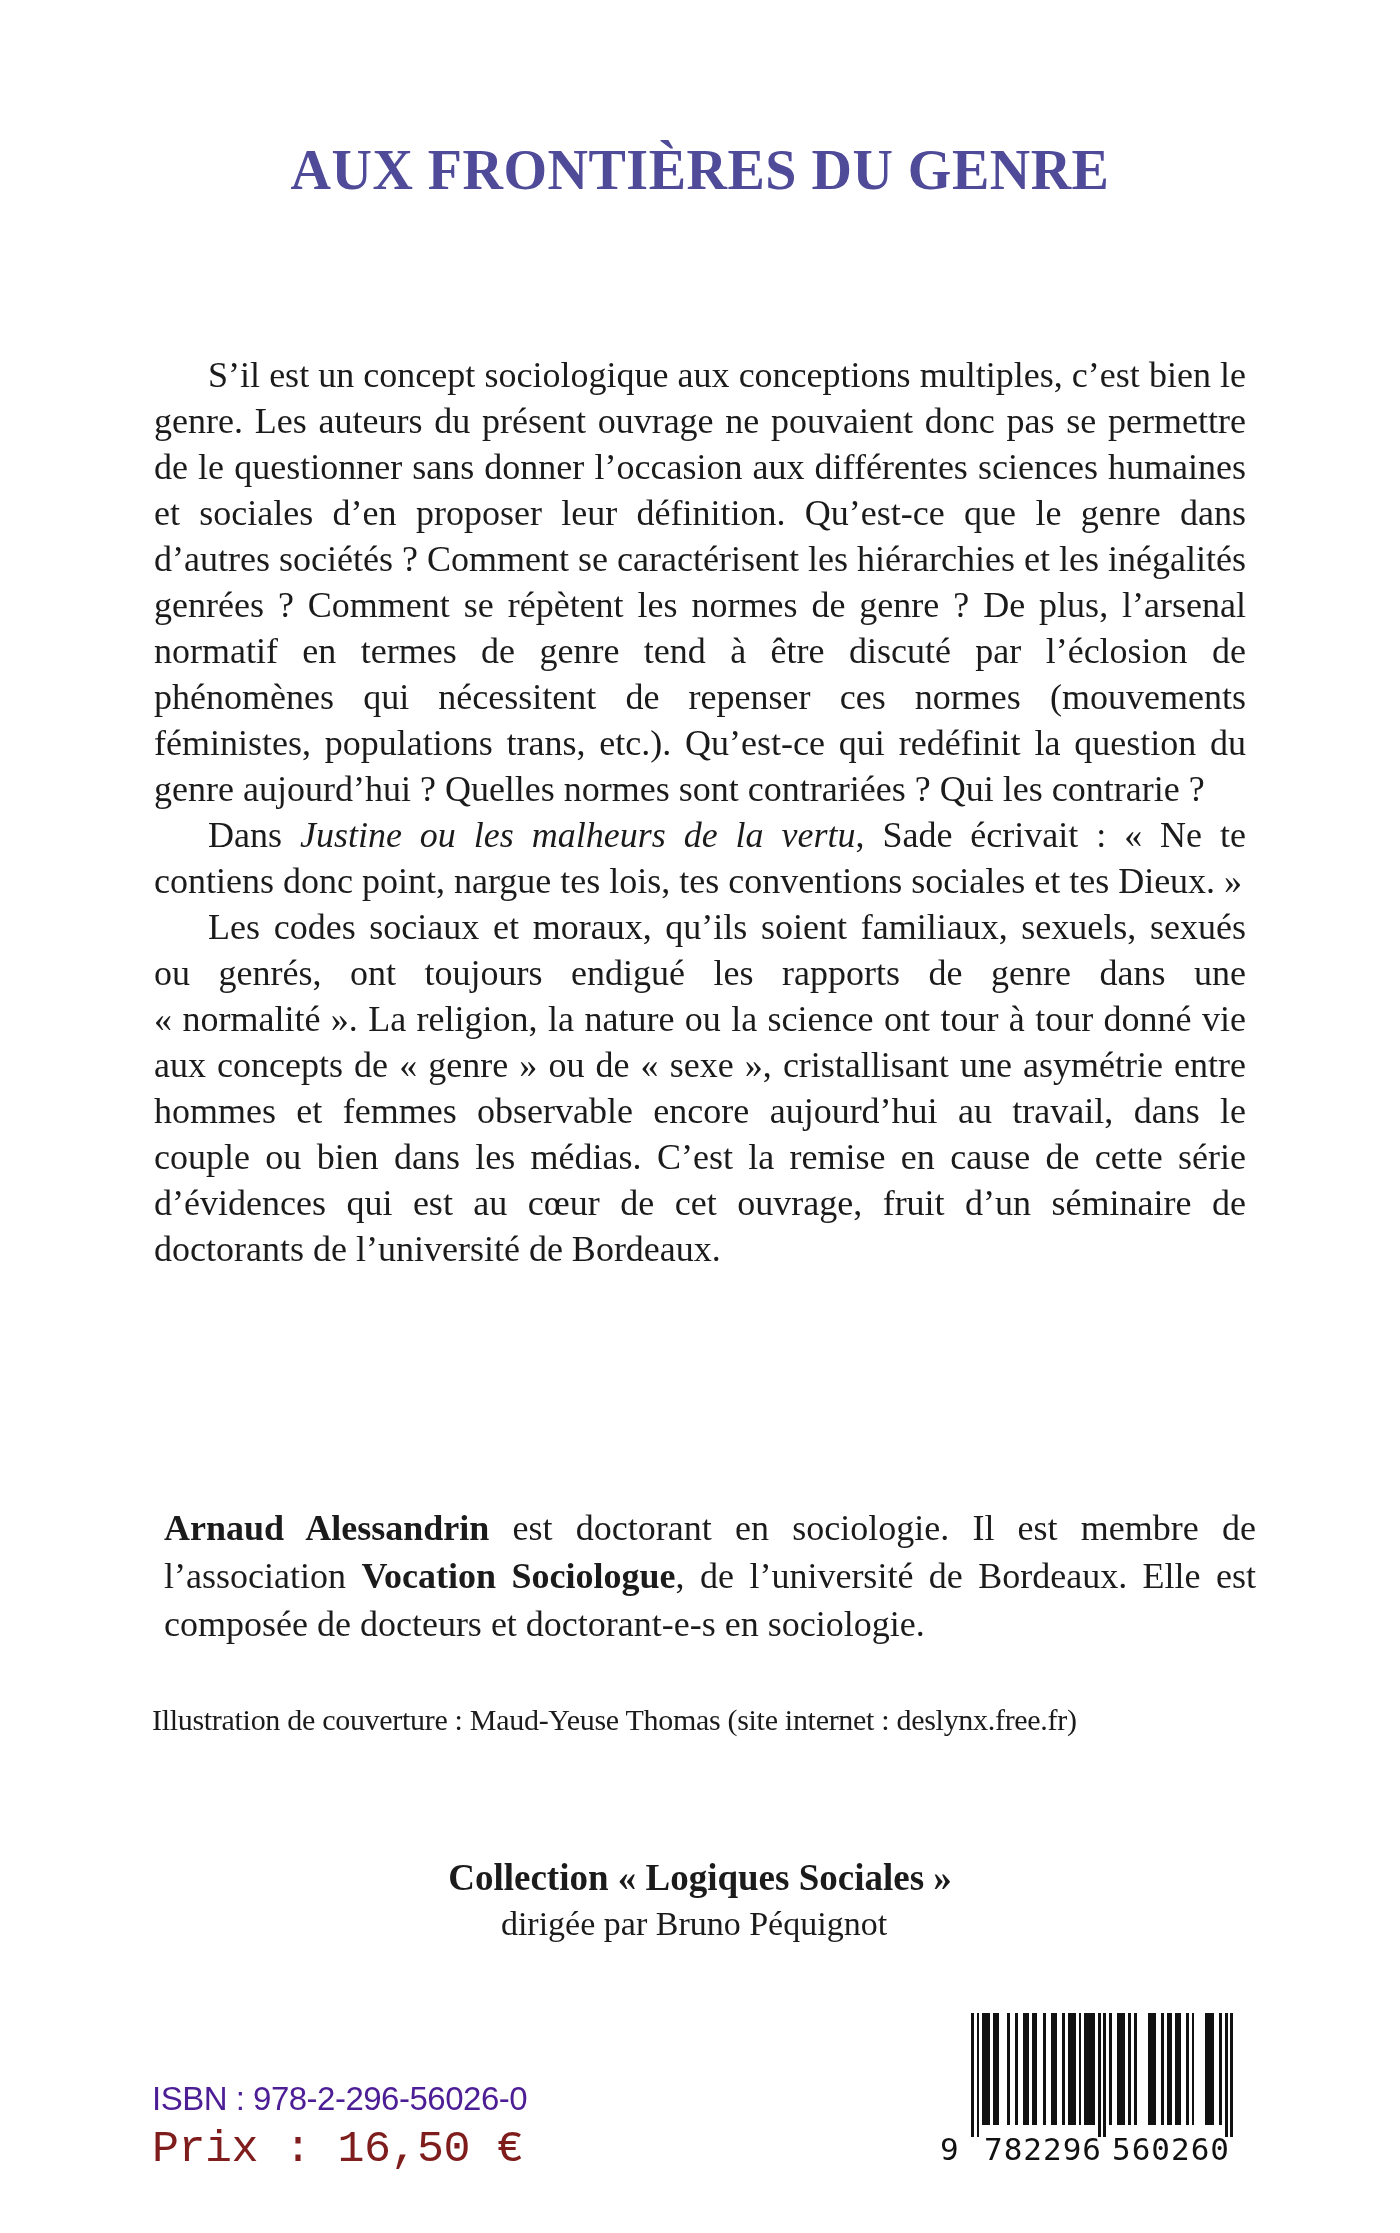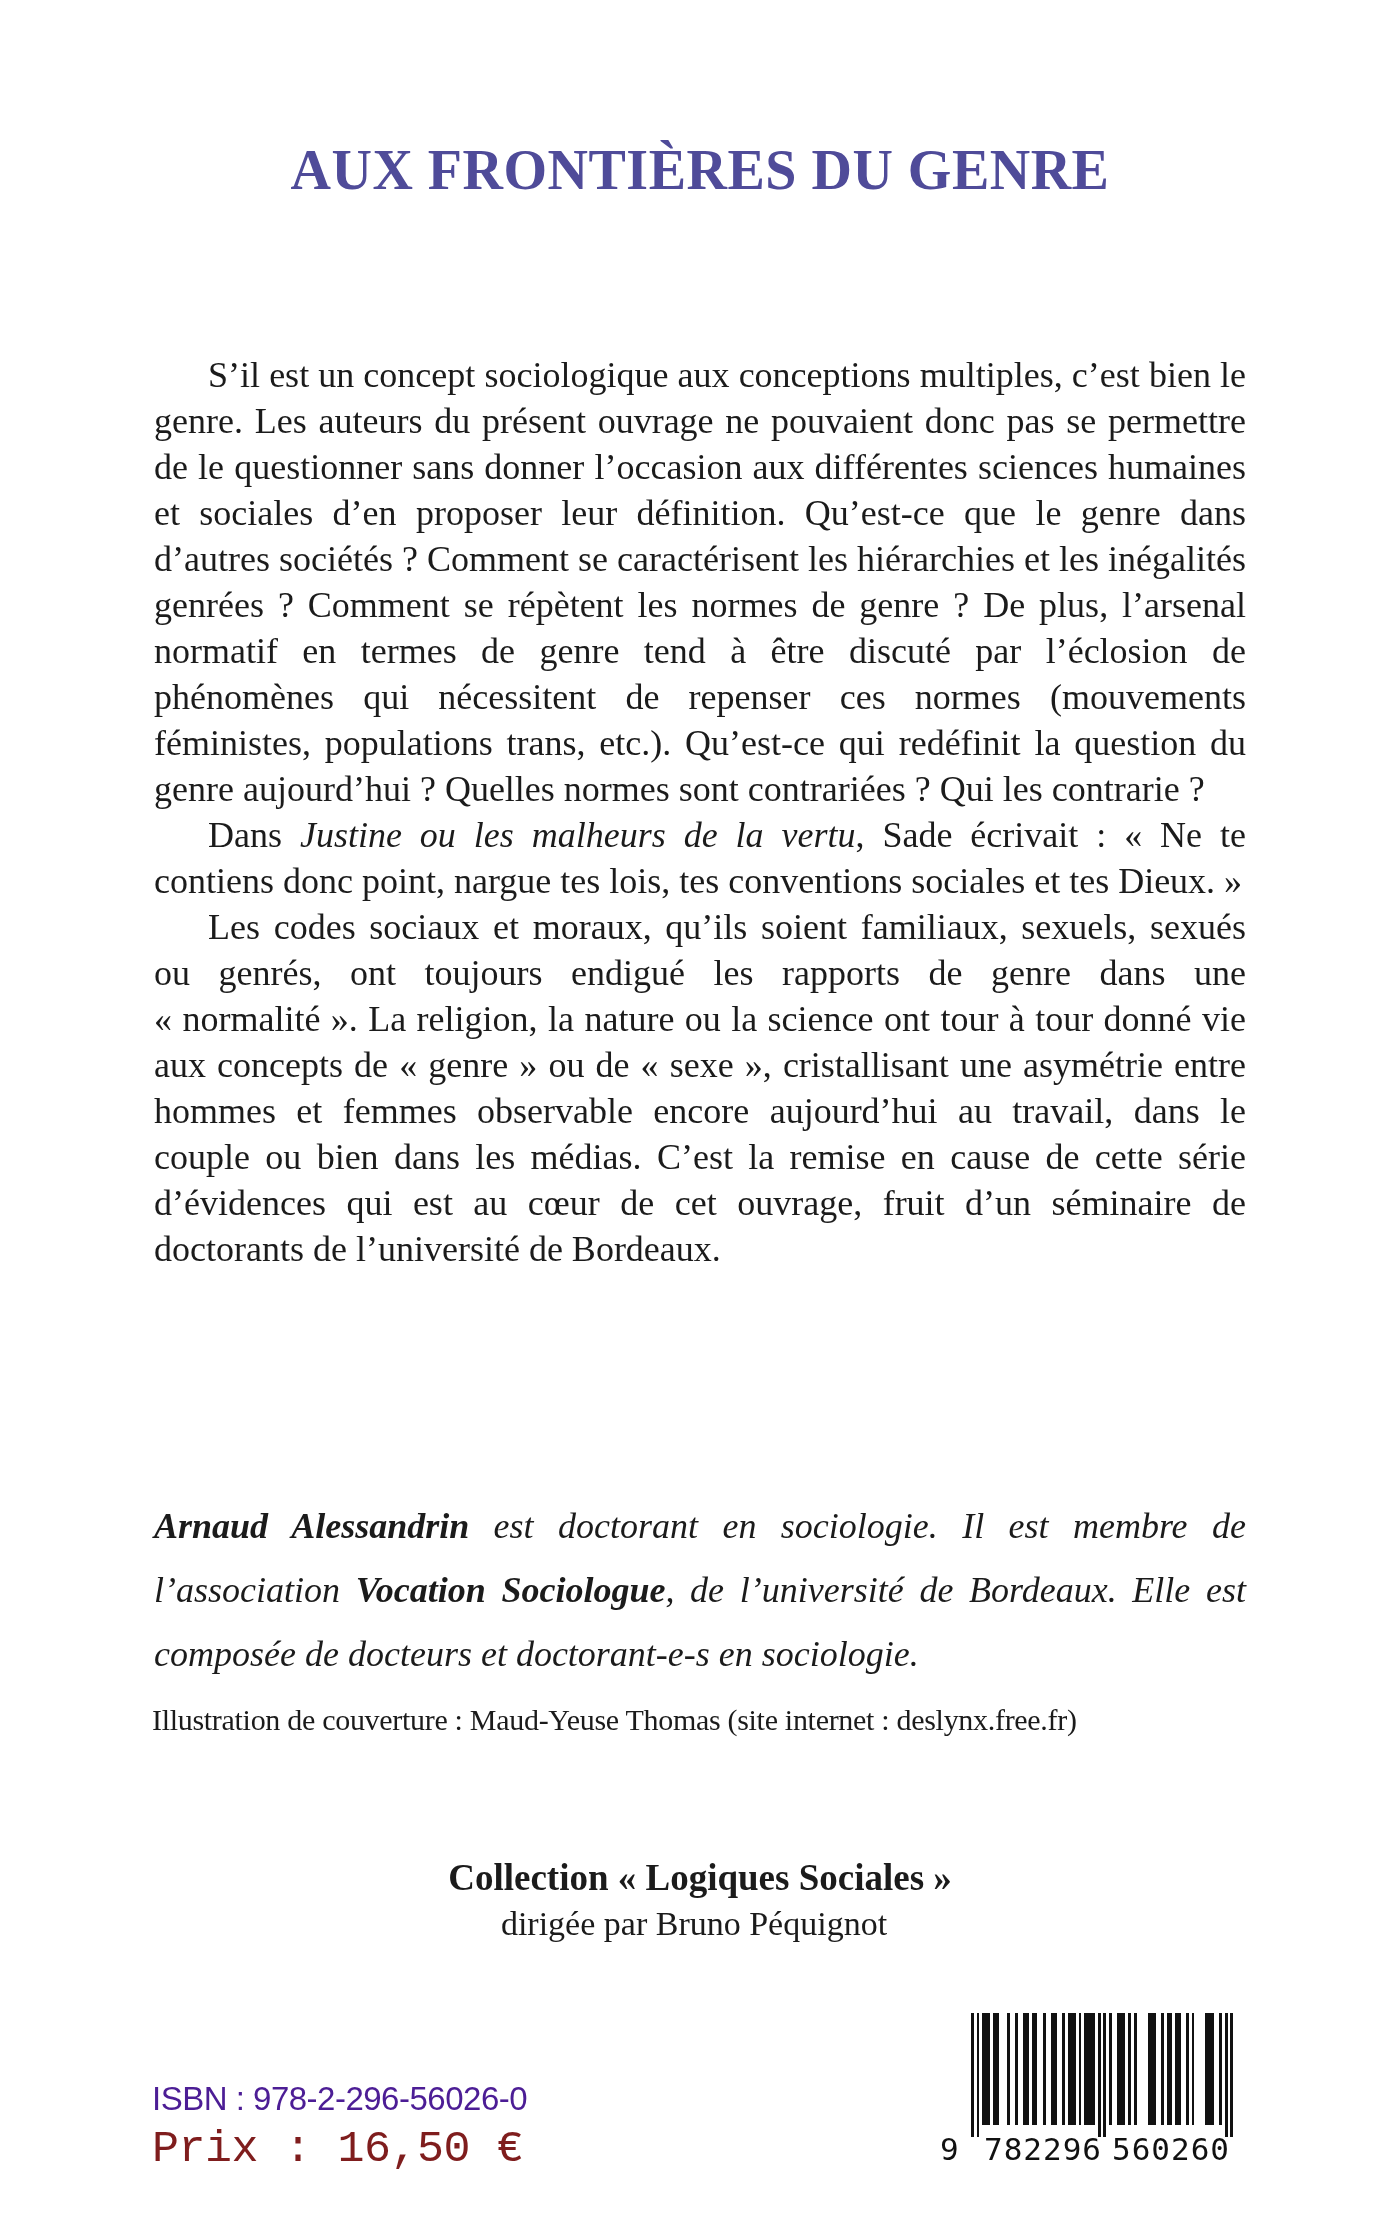--- a/index.html
+++ b/index.html
@@ -24,23 +24,23 @@
   .synopsis {
     position: absolute; left: 154px; top: 352px; width: 1092px;
     font-size: 36px; line-height: 46px;
     text-align: justify;
   }
   .synopsis p { margin: 0; text-indent: 54px; }
   .synopsis .it { font-style: italic; }
 
   .bio {
     position: absolute; left: 154px; top: 1494px; width: 1092px;
-    font-size: 36px; line-height: 64px;
-    font-style: italic; text-align: justify;
-    margin: 0;
+    font-size: 36px; line-height: 48px;
+    text-align: justify;
+    margin: 10px;
   }
   .bio b { font-weight: bold; }
 
   .illustration {
     position: absolute; left: 152px; top: 1703px;
     font-size: 30px; margin: 0;
     letter-spacing: -0.3px;
   }
 
   .collection {

